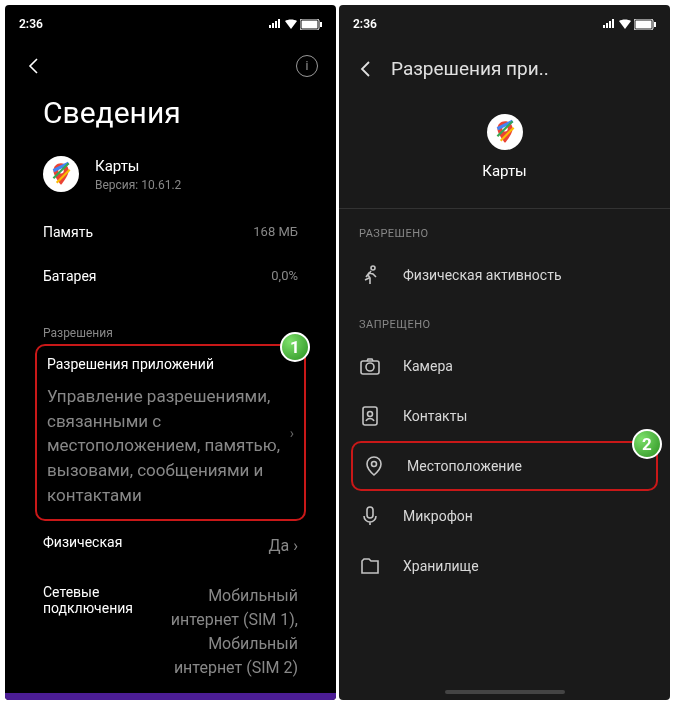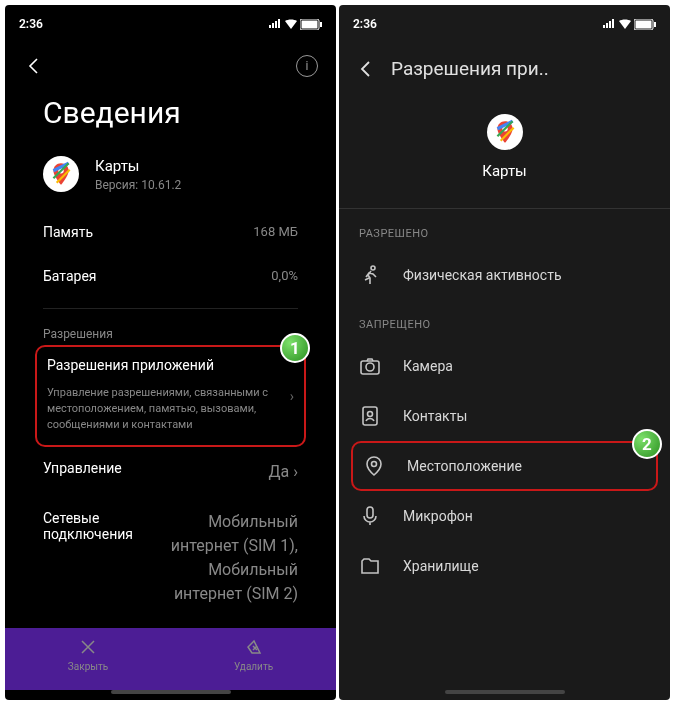--- a/index.html
+++ b/index.html
@@ -20,21 +20,21 @@
 .maps-icon{width:36px;height:36px;background:#fff;border-radius:50%;display:flex;align-items:center;justify-content:center;position:relative;overflow:hidden}
 .maps-icon svg{width:26px;height:26px}
 .app-name{font-size:15px;color:#fff}
 .app-ver{font-size:12px;color:#888;margin-top:3px}
 .row{display:flex;justify-content:space-between;padding:14px 38px;font-size:14px}
 .row .v{color:#888;font-size:13px}
 .divider{height:1px;background:#222;margin:10px 38px}
 .section-label{font-size:12px;color:#888;padding:8px 38px 4px}
 .section-label2{font-size:11px;color:#888;padding:18px 20px 10px;letter-spacing:.5px}
 .perm-title{font-size:14px;color:#fff;margin-bottom:12px}
-.perm-desc{font-size:11px;color:#888;line-height:1.45;padding-right:12px}
+.perm-desc{font-size:17px;color:#888;line-height:1.45;padding-right:12px}
 .chev{position:absolute;right:38px;top:50%;transform:translateY(-50%);color:#666;font-size:14px}
 .highlight{border:2.5px solid #c91818;border-radius:10px;margin:0 30px;padding:10px 10px 12px;position:relative}
 .highlight .chev{right:10px}
 .badge{position:absolute;top:-14px;right:-6px;width:30px;height:30px;background:radial-gradient(circle at 30% 30%,#7de06b,#2a9020);border:2px solid #fff;border-radius:50%;display:flex;align-items:center;justify-content:center;font-size:17px;font-weight:700;color:#fff;z-index:5}
 .row2{display:flex;justify-content:space-between;padding:13px 38px}
 .row2 .lbl{font-size:14px}
 .row2 .v2{color:#888;font-size:16px;text-align:right;line-height:1.5;max-width:55%}
 .bottombar{margin-top:auto;display:flex;justify-content:space-around;padding:10px 0 18px;background:#4c1d95}
 .bb-item{display:flex;flex-direction:column;align-items:center;gap:5px;color:#888;font-size:10px;cursor:pointer}
 .bb-item svg,.bb-item .ico{width:18px;height:18px;stroke:#888;fill:none;stroke-width:1.5}
@@ -98,21 +98,21 @@
     </div>
   <div class="divider"></div>
   <div class="section-label">Разрешения</div>
   <div class="highlight">
     <div class="badge">1</div>
     <div class="perm-title">Разрешения приложений</div>
     <div class="perm-desc">Управление разрешениями, связанными с местоположением, памятью, вызовами, сообщениями и контактами</div>
     <div class="chev">›</div>
   </div>
   <div class="row2">
-      <span class="lbl">Управление</span>
+      <span class="lbl">Физическая</span>
       <span class="v2"><span>Да</span> ›</span>
     </div>
   <div class="row2">
       <span class="lbl">Сетевые подключения</span>
       <span class="v2">Мобильный интернет (SIM 1), Мобильный интернет (SIM 2)</span>
     </div>
   <div class="bottombar">
     <div class="bb-item">
         <svg viewBox="0 0 18 18">
           <path d="M3 3l12 12M15 3L3 15"></path>

